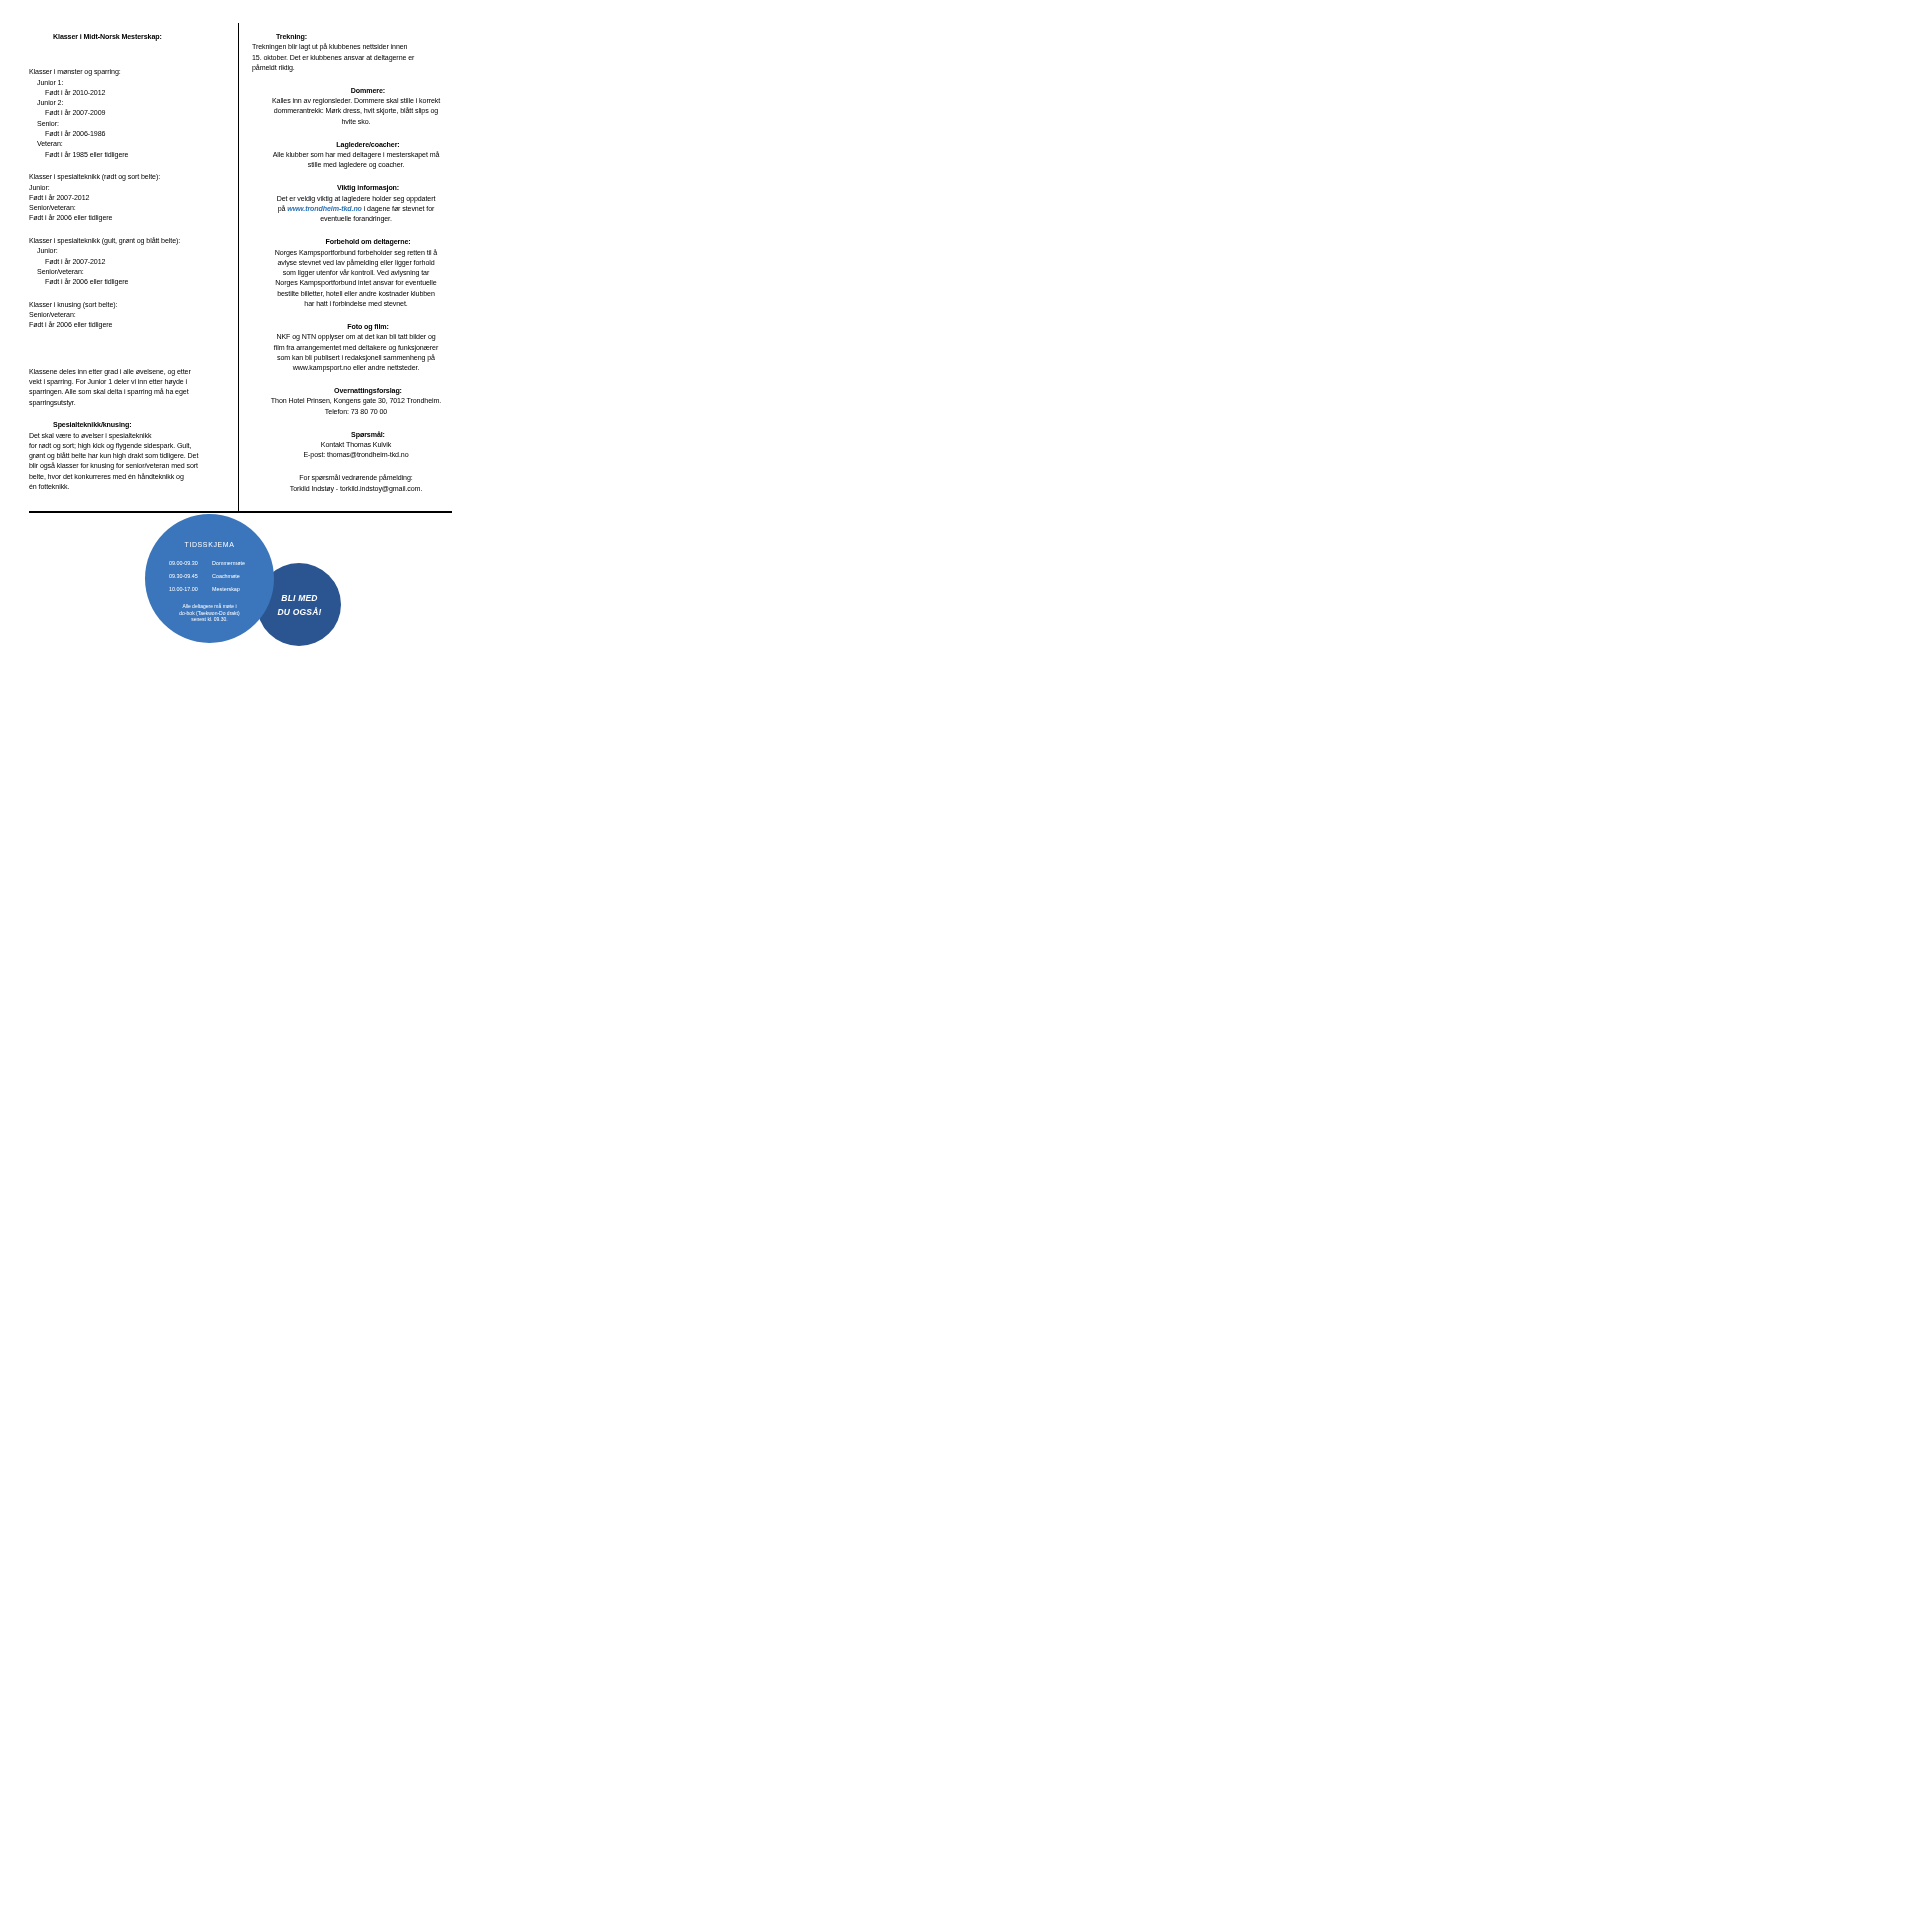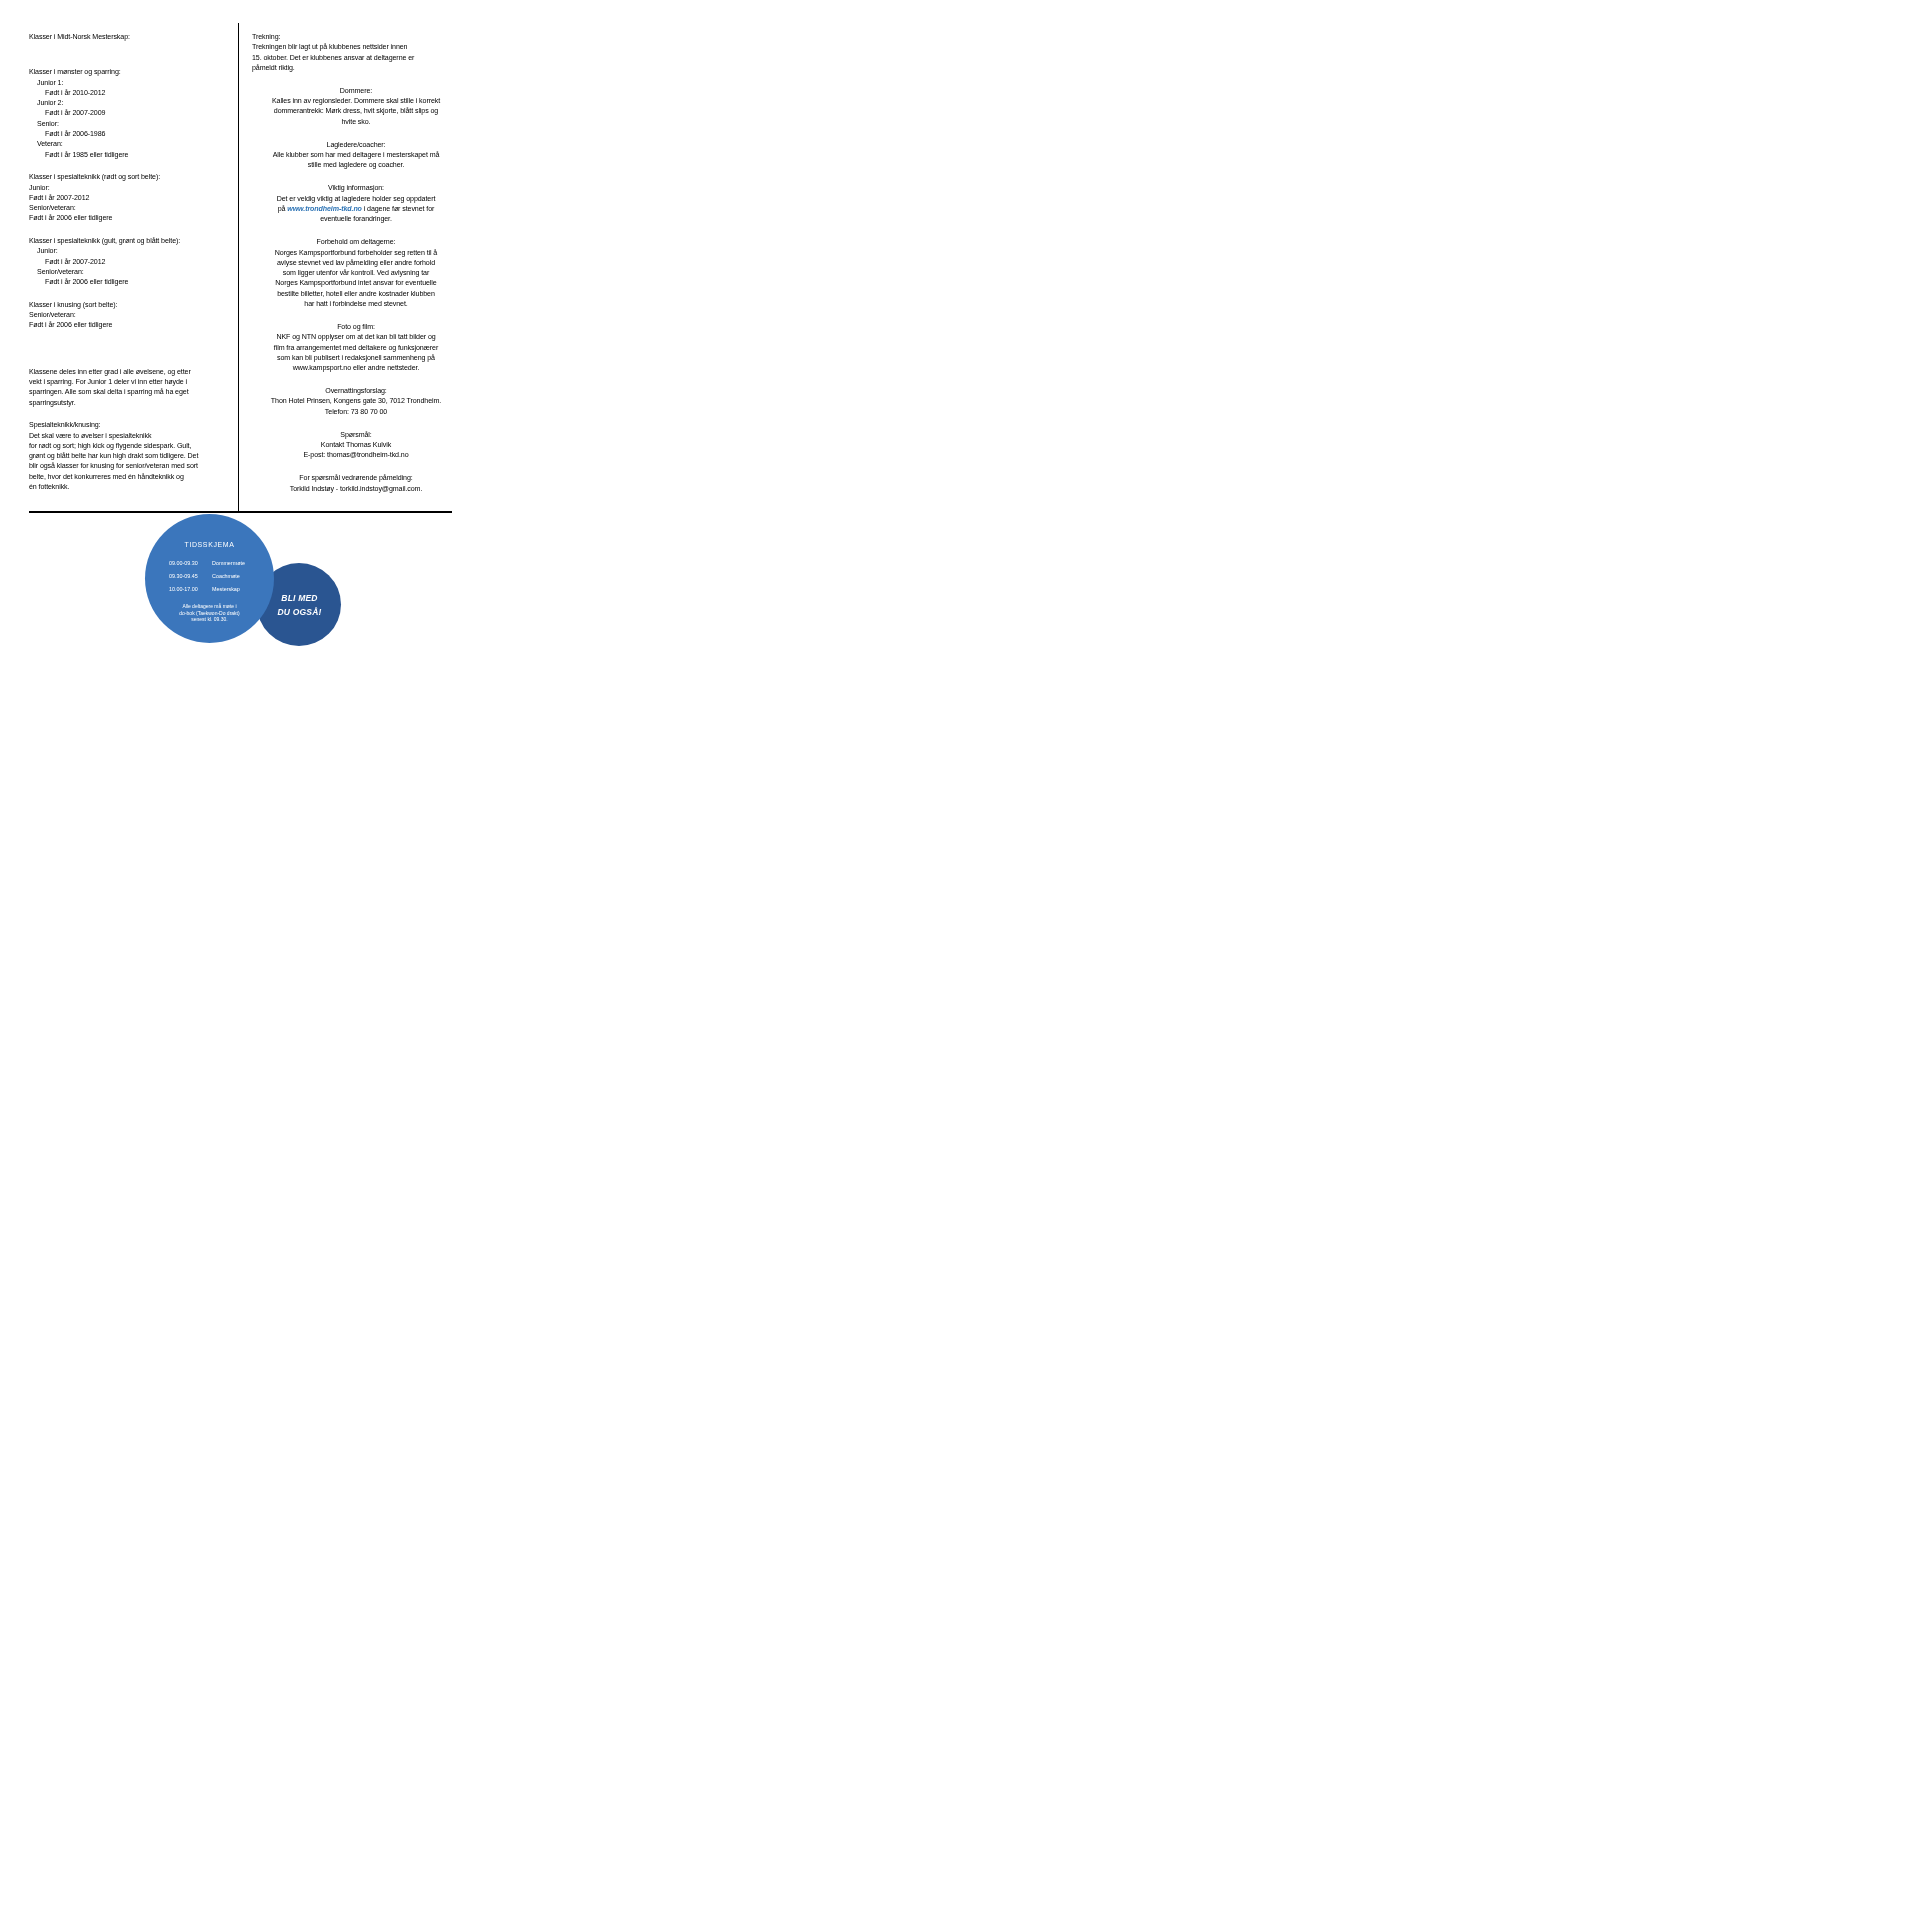--- a/index.html
+++ b/index.html
@@ -1,21 +1,21 @@
 <!DOCTYPE html>
 <html style="font-size:6.2px"><head>
 <meta charset="utf-8">
 <style>
   html, body { margin:0; padding:0; background:#ffffff; }
   body {
     width:478px; height:676px; position:relative; overflow:hidden;
     font-family:"Liberation Sans","DejaVu Sans",sans-serif; color:#000;
   }
   .line { font-size:7.1px; line-height:10.3px; white-space:nowrap; letter-spacing:-0.1px; }
-  .bold { font-weight:400; }
+  .bold { font-weight:700;margin-left:24px; }
   .ind1 { padding-left:8px; }
   .ind2 { padding-left:16px; }
   .col { position:absolute; top:32px; }
   .col-left  { left:29px;  width:206px; }
   .col-right { left:252px; width:208px; }
   .mt24 { margin-top:25px; }
   .mt32 { margin-top:12.3px; }
   .mt33 { margin-top:12.7px;text-align:center; }
   .mt64 { margin-top:36px; }
   .divider { position:absolute; left:238px; top:23px; width:0.8px; height:488px; background:#000; }
@@ -118,21 +118,21 @@
     </div>
     <div class="mt33">
       <div class="line bold">Viktig informasjon:</div>
       <div class="line">Det er veldig viktig at lagledere holder seg oppdatert</div>
       <div class="line"><span>på </span><a href="#" class="doclink">www.trondheim-tkd.no</a><span> i dagene før stevnet for</span></div>
       <div class="line">eventuelle forandringer.</div>
     </div>
     <div class="mt33">
       <div class="line bold">Forbehold om deltagerne:</div>
       <div class="line">Norges Kampsportforbund forbeholder seg retten til å</div>
-      <div class="line">avlyse stevnet ved lav påmelding eller andre forhold</div>
+      <div class="line">avlyse stevnet ved lav påmelding eller ligger forhold</div>
       <div class="line">som ligger utenfor vår kontroll. Ved avlysning tar</div>
       <div class="line">Norges Kampsportforbund intet ansvar for eventuelle</div>
       <div class="line">bestilte billetter, hotell eller andre kostnader klubben</div>
       <div class="line">har hatt i forbindelse med stevnet.</div>
     </div>
     <div class="mt33">
       <div class="line bold">Foto og film:</div>
       <div class="line">NKF og NTN opplyser om at det kan bli tatt bilder og</div>
       <div class="line">film fra arrangementet med deltakere og funksjonærer</div>
       <div class="line">som kan bli publisert i redaksjonell sammenheng på</div>

